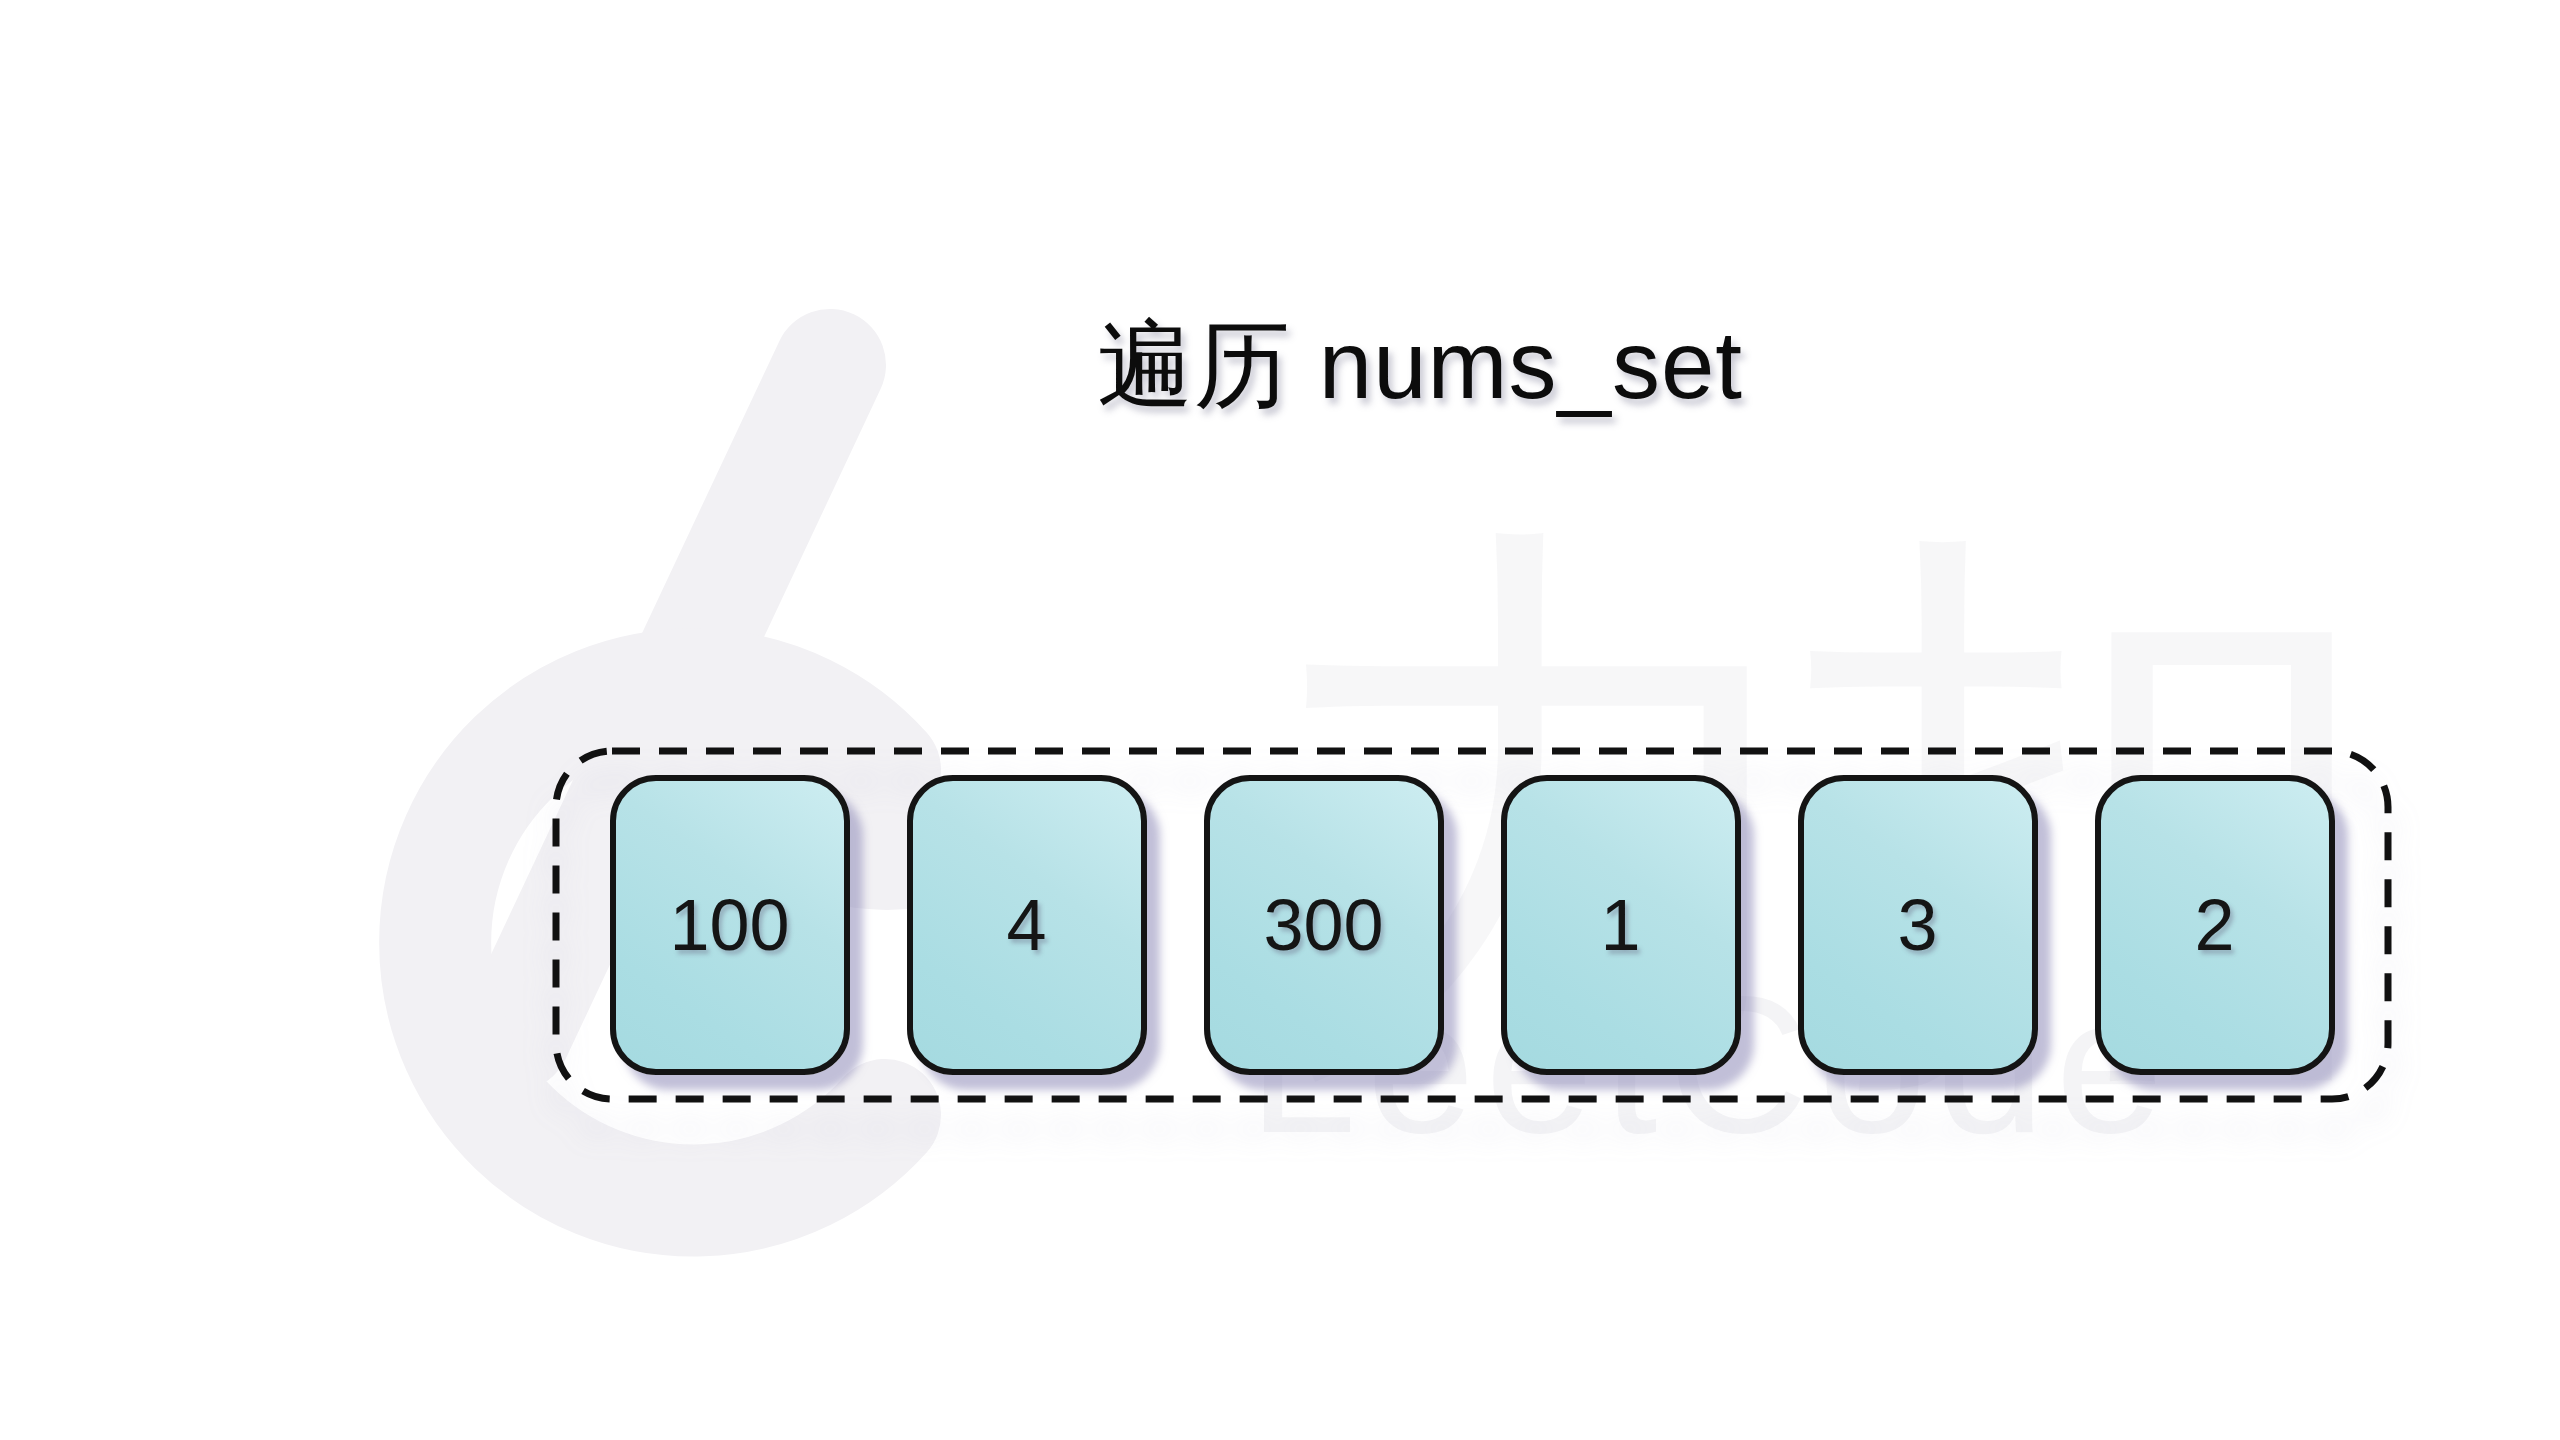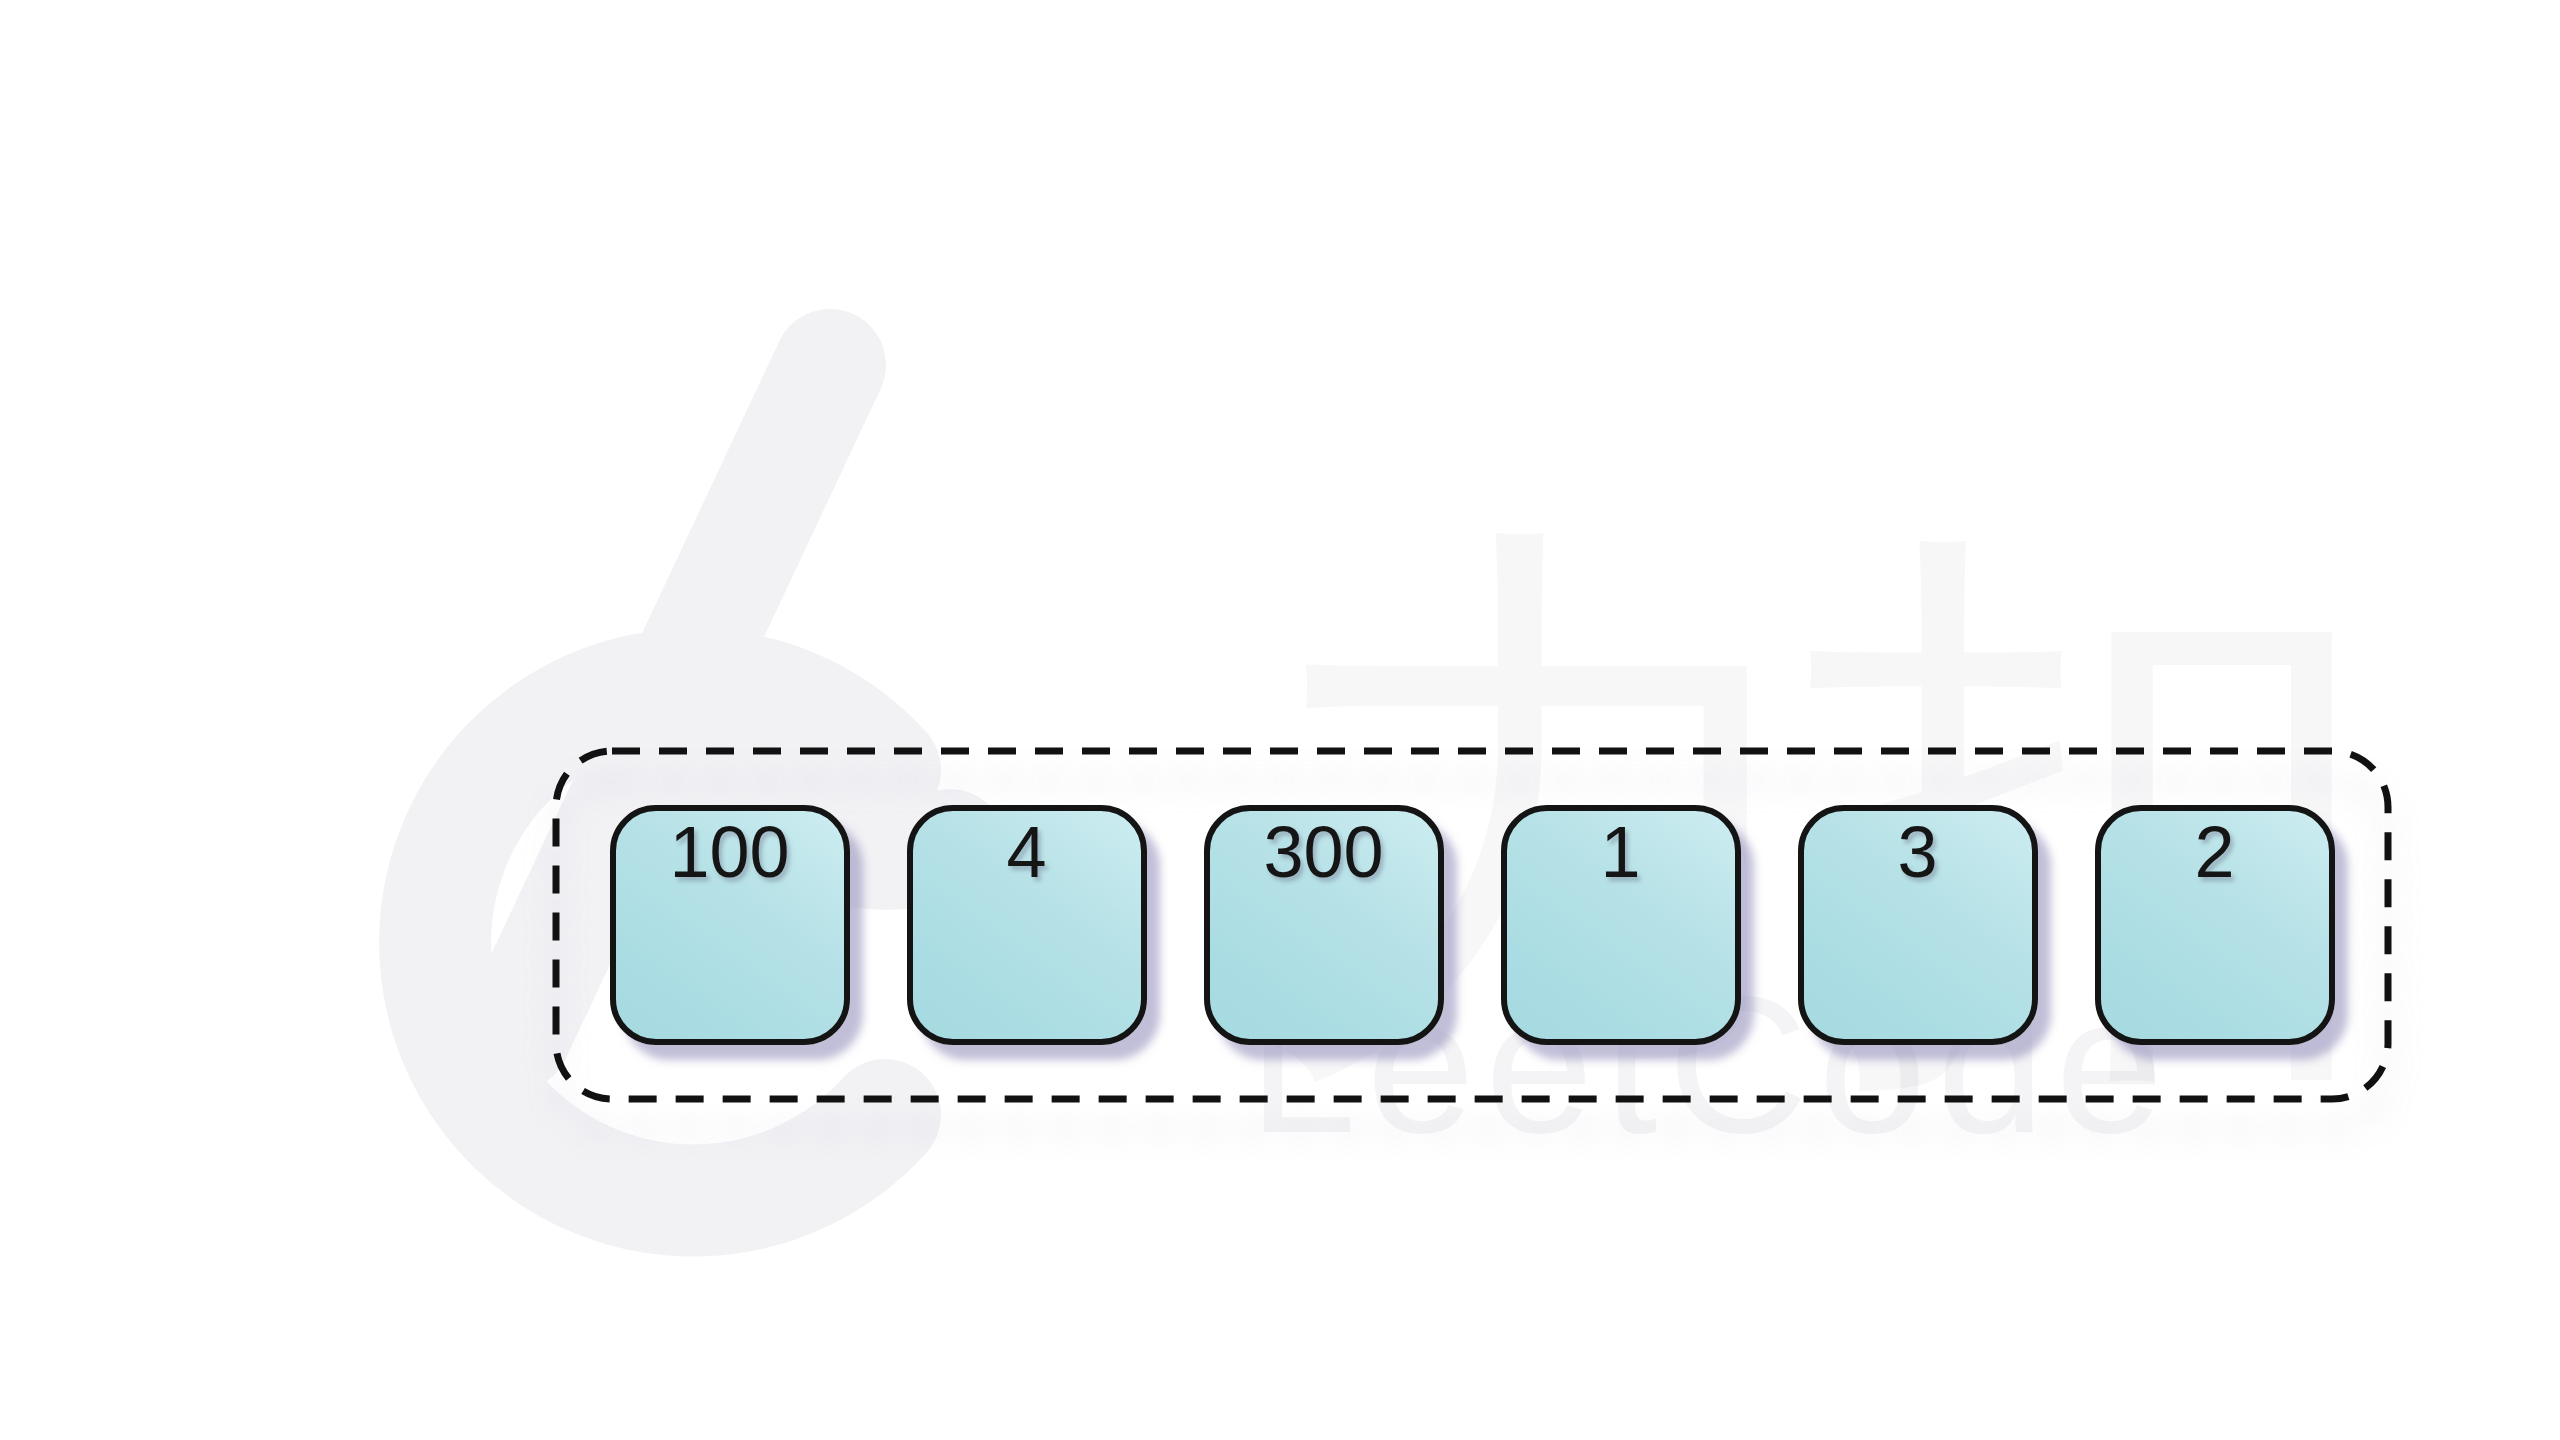--- a/index.html
+++ b/index.html
@@ -45,27 +45,27 @@
     filter:drop-shadow(0 30px 14px rgba(150,150,185,0.28));
   }
   .boxes-row{
     position:absolute;inset:0;
     display:flex;
     align-items:center;
     justify-content:center;
     gap:57px;
   }
   .num-box{
-    width:240px;height:240px;
+    width:240px;height:300px;
     box-sizing:border-box;
     border:6px solid #141414;
     border-radius:46px;
     background:linear-gradient(215deg,#cdedf1 0%,#b7e2e7 38%,#aadde3 75%,#a5dae0 100%);
     box-shadow:13px 15px 9px rgba(142,138,184,0.55);
-    display:flex;align-items:flex-start;justify-content:center;
+    display:flex;align-items:center;justify-content:center;
   }
   .num-box .val{
     font-size:72px;
     color:#151515;
     text-shadow:3px 4px 4px rgba(110,115,140,0.45);
   }
 </style>
 </head>
 <body>
 
@@ -74,20 +74,21 @@
   <svg class="watermark" viewBox="0 0 2560 1440" xmlns="http://www.w3.org/2000/svg" aria-hidden="true">
     <g fill="none" stroke="#f2f1f4" stroke-width="112" stroke-linecap="round">
       <path d="M 830 365 L 515 1035"></path>
       <path d="M 690 735 C 780 852, 865 868, 950 845"></path>
       <path d="M 885 770 A 258 258 0 1 0 885 1115"></path>
     </g>
     <text x="1255" y="1010" font-size="580" letter-spacing="-30" fill="rgba(70,70,95,0.045)" font-family="Liberation Sans, sans-serif">力扣</text>
     <text x="1248" y="1132" font-size="195" letter-spacing="10" fill="rgba(70,70,95,0.06)" font-family="Liberation Sans, sans-serif">LeetCode</text>
   </svg>
 
+  <div class="title">遍历 nums_set</div>
 
 
   <div class="set-container">
     <svg class="border" width="1840" height="356" viewBox="0 0 1840 356" xmlns="http://www.w3.org/2000/svg" aria-hidden="true">
       <rect x="4" y="4" width="1832" height="348" rx="56" ry="56" fill="none" stroke="#111111" stroke-width="7" stroke-dasharray="28 19"></rect>
     </svg>
 
     <div class="boxes-row">
 
     <div class="num-box">

